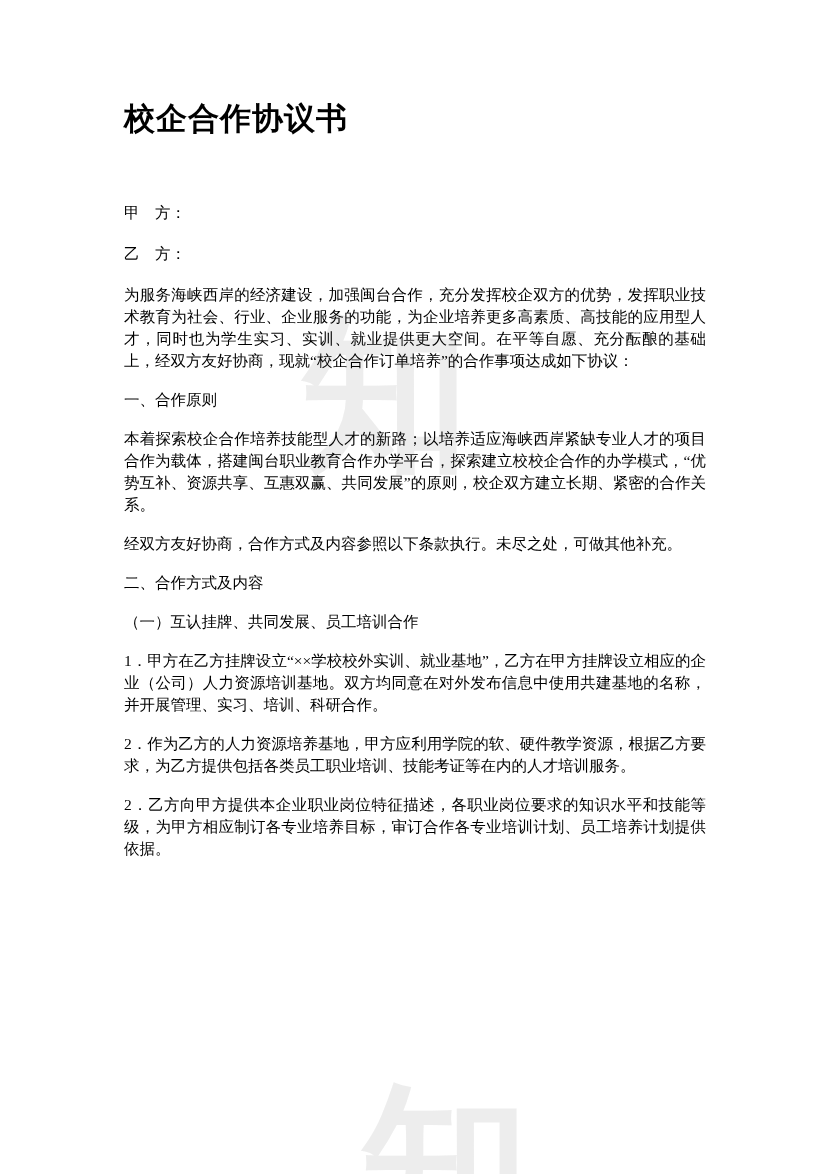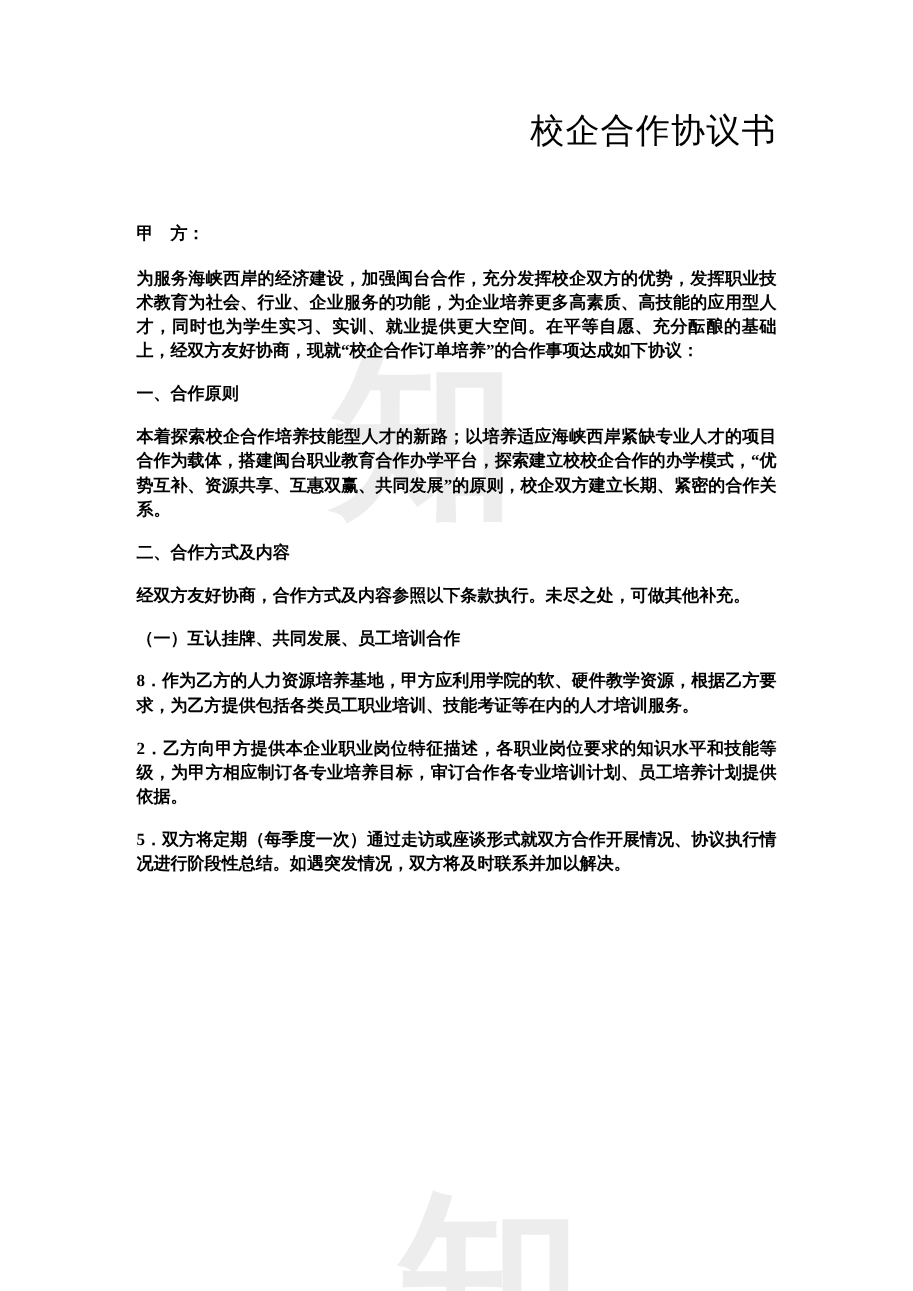--- a/index.html
+++ b/index.html
@@ -13,37 +13,36 @@
     height: 1174px;
     margin: 0 auto;
     background: #ffffff;
     overflow: hidden;
     font-family: "Liberation Serif", "DejaVu Serif", serif;
     color: #000000;
     box-sizing: border-box;
     padding: 98px 124px 0 124px;
   }
   .doc-title {
-    text-align: right;
+    text-align: left;
     font-size: 31px;
-    font-weight: normal;
+    font-weight: bold;
     letter-spacing: 1px;
     margin: 0 0 62px 0;
     position: relative;
     z-index: 2;
   }
   .para {
     font-size: 15.5px;
     line-height: 22px;
     text-align: justify;
     margin: 0 0 17px 0;
     position: relative;
     z-index: 2;
     word-break: break-all;
-    font-weight: bold;
   }
   .para.spaced {
     margin-bottom: 19px;
   }
   .watermark {
     position: absolute;
     z-index: 1;
     color: #e9e9e9;
     font-size: 170px;
     font-weight: bold;
@@ -65,28 +64,29 @@
 <body>
 
 <div class="page">
 
   <div class="watermark mid">知</div>
   <div class="watermark bottom">知</div>
 
   <h1 class="doc-title">校企合作协议书</h1>
 
   <p class="para spaced">甲　方：</p>
+  <p class="para spaced">乙　方：</p>
 
   <p class="para">为服务海峡西岸的经济建设，加强闽台合作，充分发挥校企双方的优势，发挥职业技术教育为社会、行业、企业服务的功能，为企业培养更多高素质、高技能的应用型人才，同时也为学生实习、实训、就业提供更大空间。在平等自愿、充分酝酿的基础上，经双方友好协商，现就“校企合作订单培养”的合作事项达成如下协议：</p>
 
   <p class="para">一、合作原则</p>
   <p class="para">本着探索校企合作培养技能型人才的新路；以培养适应海峡西岸紧缺专业人才的项目合作为载体，搭建闽台职业教育合作办学平台，探索建立校校企合作的办学模式，“优势互补、资源共享、互惠双赢、共同发展”的原则，校企双方建立长期、紧密的合作关系。</p>
 
+  <p class="para">经双方友好协商，合作方式及内容参照以下条款执行。未尽之处，可做其他补充。</p>
   <p class="para">二、合作方式及内容</p>
-  <p class="para">经双方友好协商，合作方式及内容参照以下条款执行。未尽之处，可做其他补充。</p>
 
   <p class="para">（一）互认挂牌、共同发展、员工培训合作</p>
 
-  <p class="para">8．作为乙方的人力资源培养基地，甲方应利用学院的软、硬件教学资源，根据乙方要求，为乙方提供包括各类员工职业培训、技能考证等在内的人才培训服务。</p>
+  <p class="para">1．甲方在乙方挂牌设立“××学校校外实训、就业基地”，乙方在甲方挂牌设立相应的企业（公司）人力资源培训基地。双方均同意在对外发布信息中使用共建基地的名称，并开展管理、实习、培训、科研合作。</p>
+  <p class="para">2．作为乙方的人力资源培养基地，甲方应利用学院的软、硬件教学资源，根据乙方要求，为乙方提供包括各类员工职业培训、技能考证等在内的人才培训服务。</p>
   <p class="para">2．乙方向甲方提供本企业职业岗位特征描述，各职业岗位要求的知识水平和技能等级，为甲方相应制订各专业培养目标，审订合作各专业培训计划、员工培养计划提供依据。</p>
-  <p class="para">5．双方将定期（每季度一次）通过走访或座谈形式就双方合作开展情况、协议执行情况进行阶段性总结。如遇突发情况，双方将及时联系并加以解决。</p>
 
 </div>
 
 </body></html>

